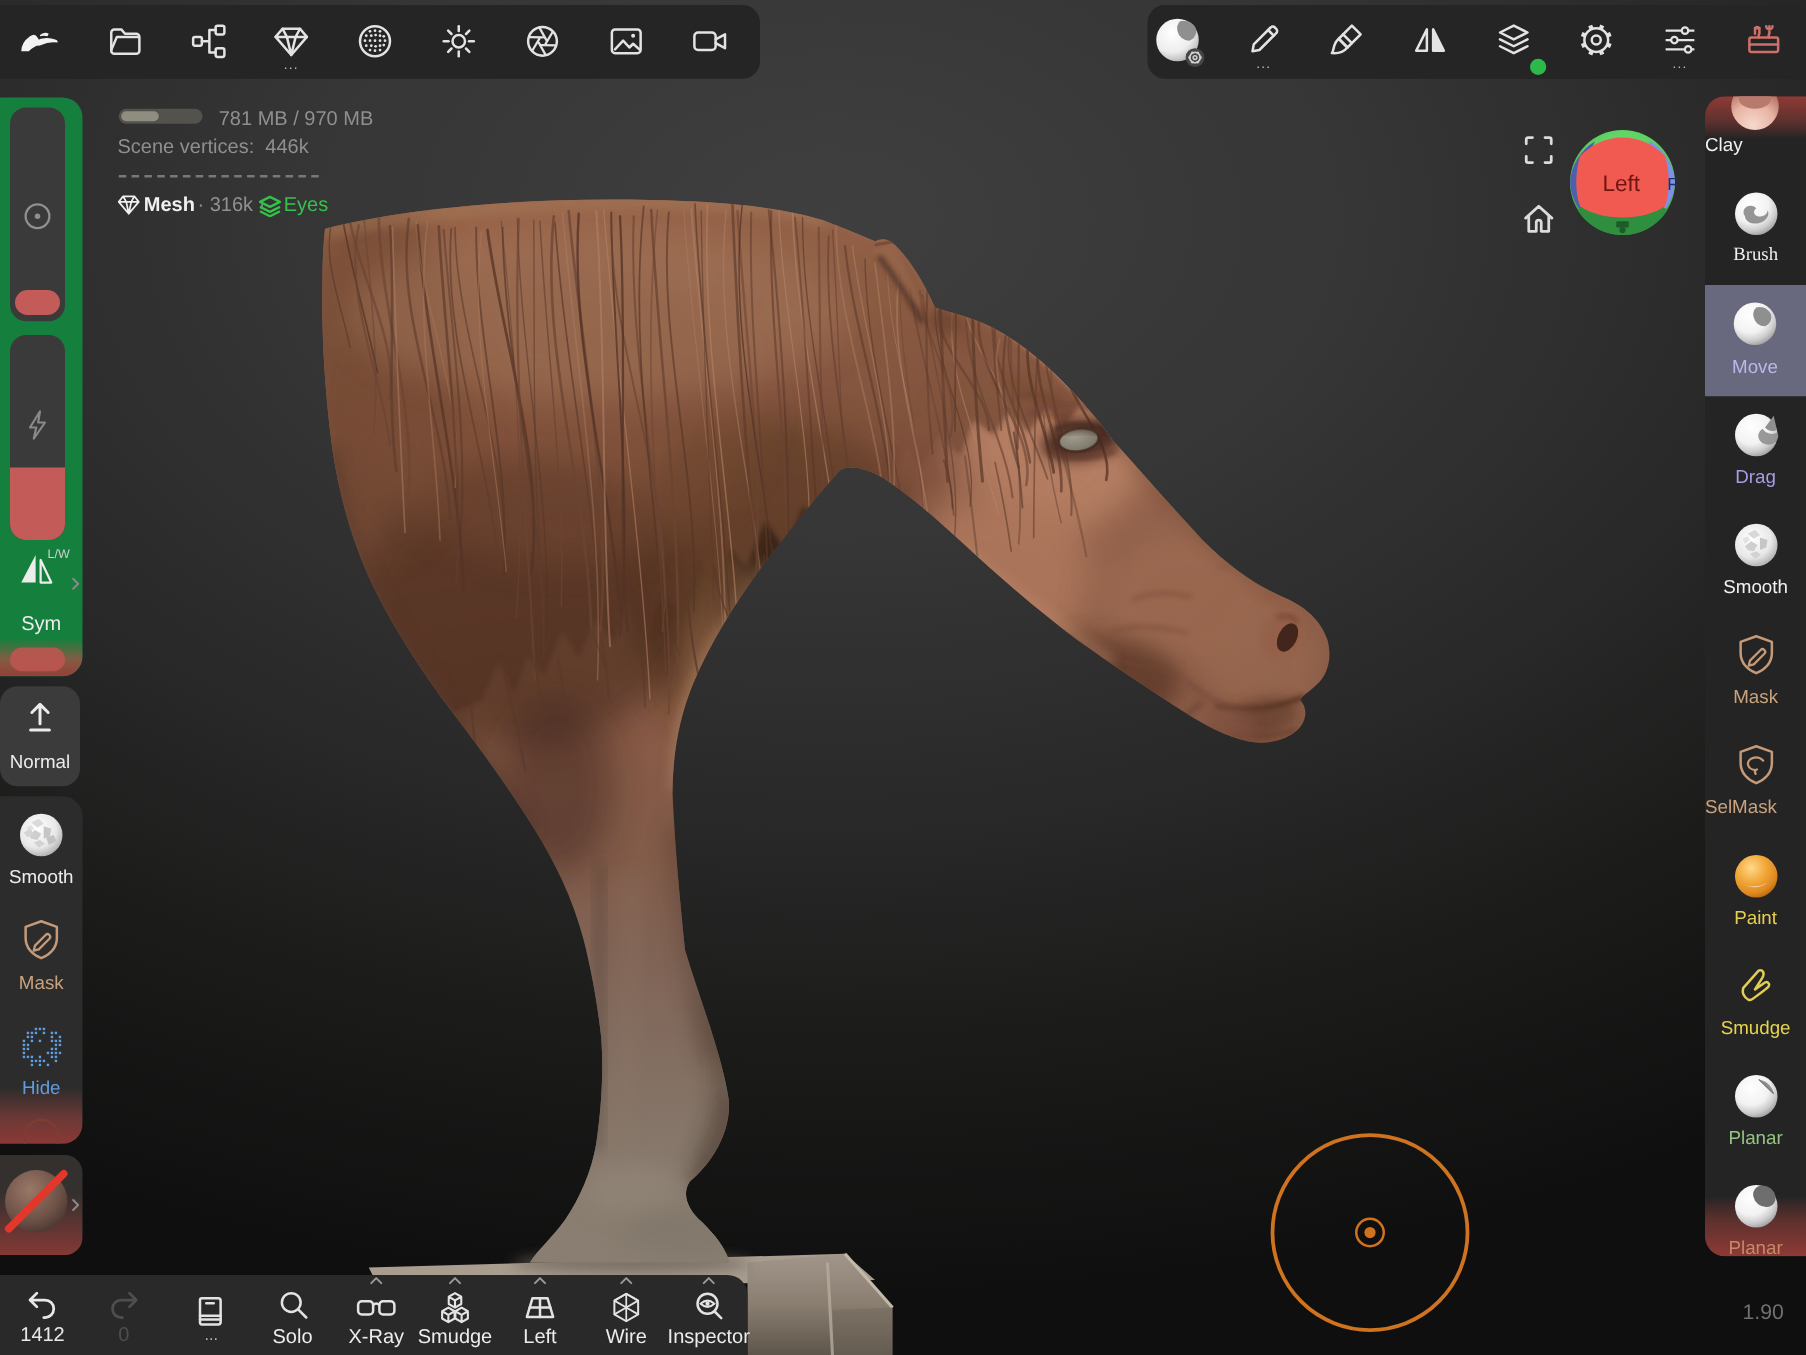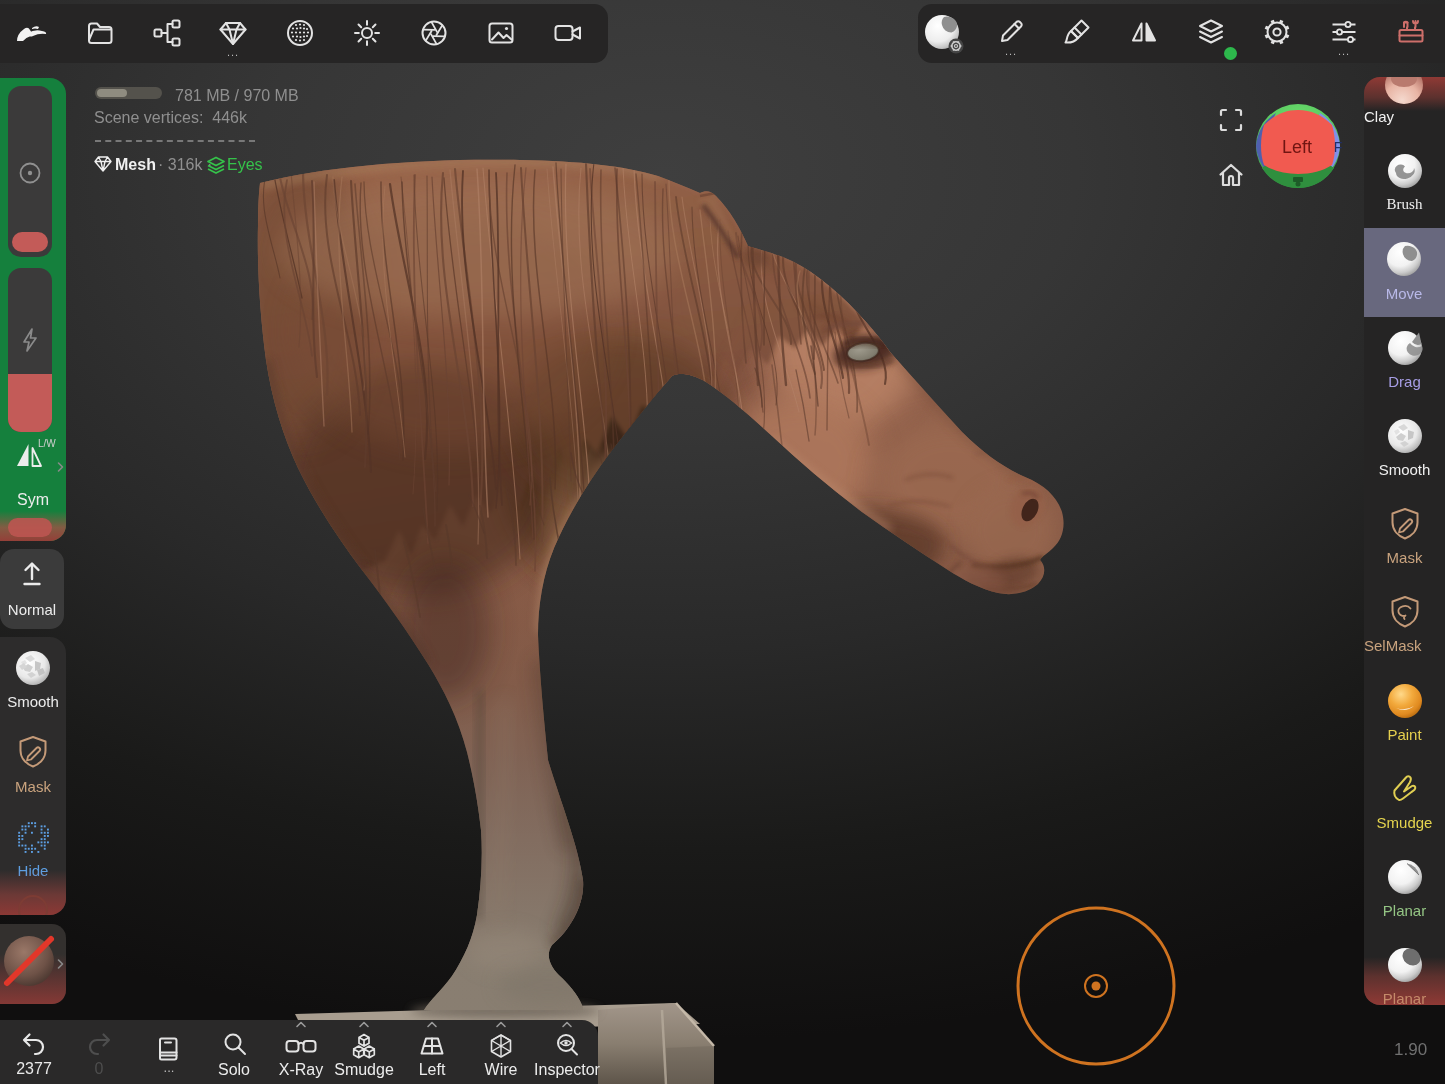--- a/index.html
+++ b/index.html
@@ -663,21 +663,21 @@
       </svg>
     </div>
 </div>
 
 <div class="panel" style="left:0;top:1020px;width:598px;height:64px;border-radius:0 16px 0 0;background:#2a2929;">
   <div style="position:absolute;left:19px;top:9px;width:30px;height:30px;">
       <svg width="30" height="30" viewBox="0 0 30 30" style="">
         <path d="M10.5 5.5 L5 11 l5.5 5.5 M5 11 h12 a7 7 0 0 1 7 7 v0 a7 7 0 0 1 -7 7 h-1" fill="none" stroke="#e8e8e8" stroke-width="2.2" stroke-linecap="round" stroke-linejoin="round"></path>
       </svg>
     </div>
-  <div style="position:absolute;left:4px;top:40px;width:60px;text-align:center;font-size:16px;color:#e8e8e8;">2377</div>
+  <div style="position:absolute;left:4px;top:40px;width:60px;text-align:center;font-size:16px;color:#e8e8e8;">1412</div>
   <div style="position:absolute;left:84px;top:9px;width:30px;height:30px;">
       <svg width="30" height="30" viewBox="0 0 30 30" style="">
         <path d="M19.5 5.5 L25 11 l-5.5 5.5 M25 11 h-12 a7 7 0 0 0 -7 7 v0 a7 7 0 0 0 7 7 h1" fill="none" stroke="#4e4e4e" stroke-width="2.2" stroke-linecap="round" stroke-linejoin="round"></path>
       </svg>
     </div>
   <div style="position:absolute;left:69px;top:40px;width:60px;text-align:center;font-size:16px;color:#4e4e4e;">0</div>
   <div style="position:absolute;left:154px;top:14px;width:30px;height:30px;">
       <svg width="30" height="30" viewBox="0 0 30 30" style="">
         <path d="M7.5 4.5 h13 a2 2 0 0 1 2 2 v17 a2 2 0 0 1 -2 2 h-13 a1.5 1.5 0 0 1 -1.5 -1.5 v-18 a1.5 1.5 0 0 1 1.5 -1.5 z" fill="none" stroke="#e3e3e3" stroke-width="2" stroke-linecap="round" stroke-linejoin="round"></path>
         <path d="M6 18.5 h16.5 M6 21.5 h16.5 M11 8.5 h6" fill="none" stroke="#e3e3e3" stroke-width="2" stroke-linecap="round" stroke-linejoin="round"></path>

